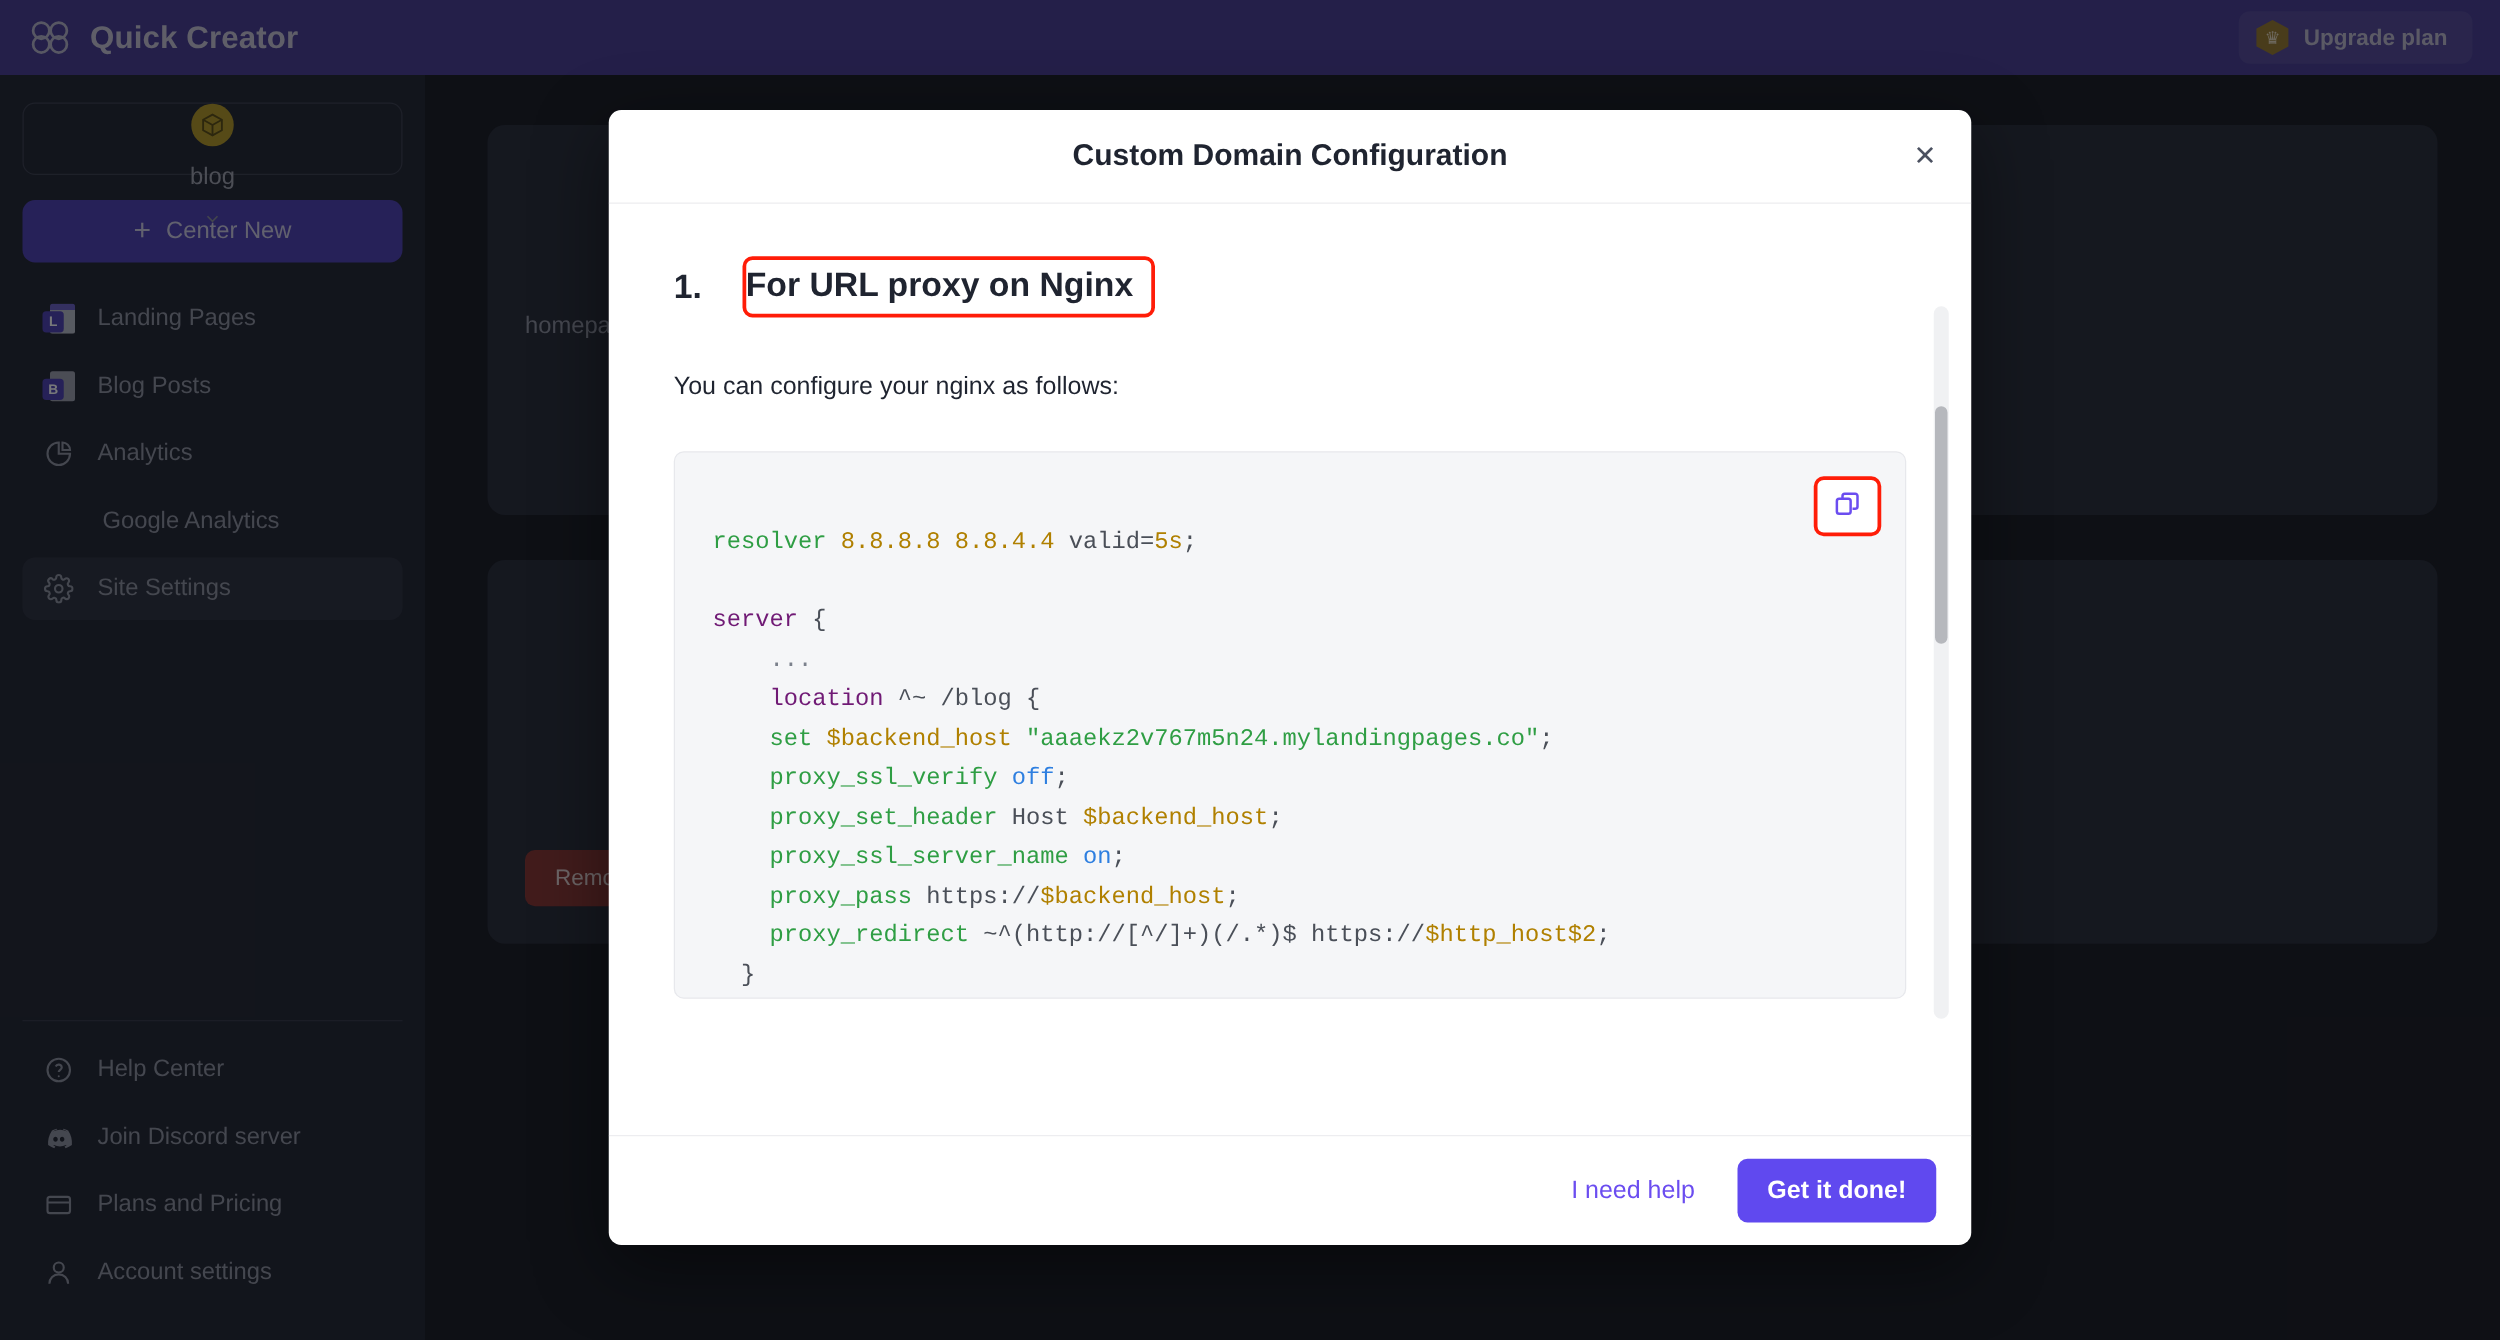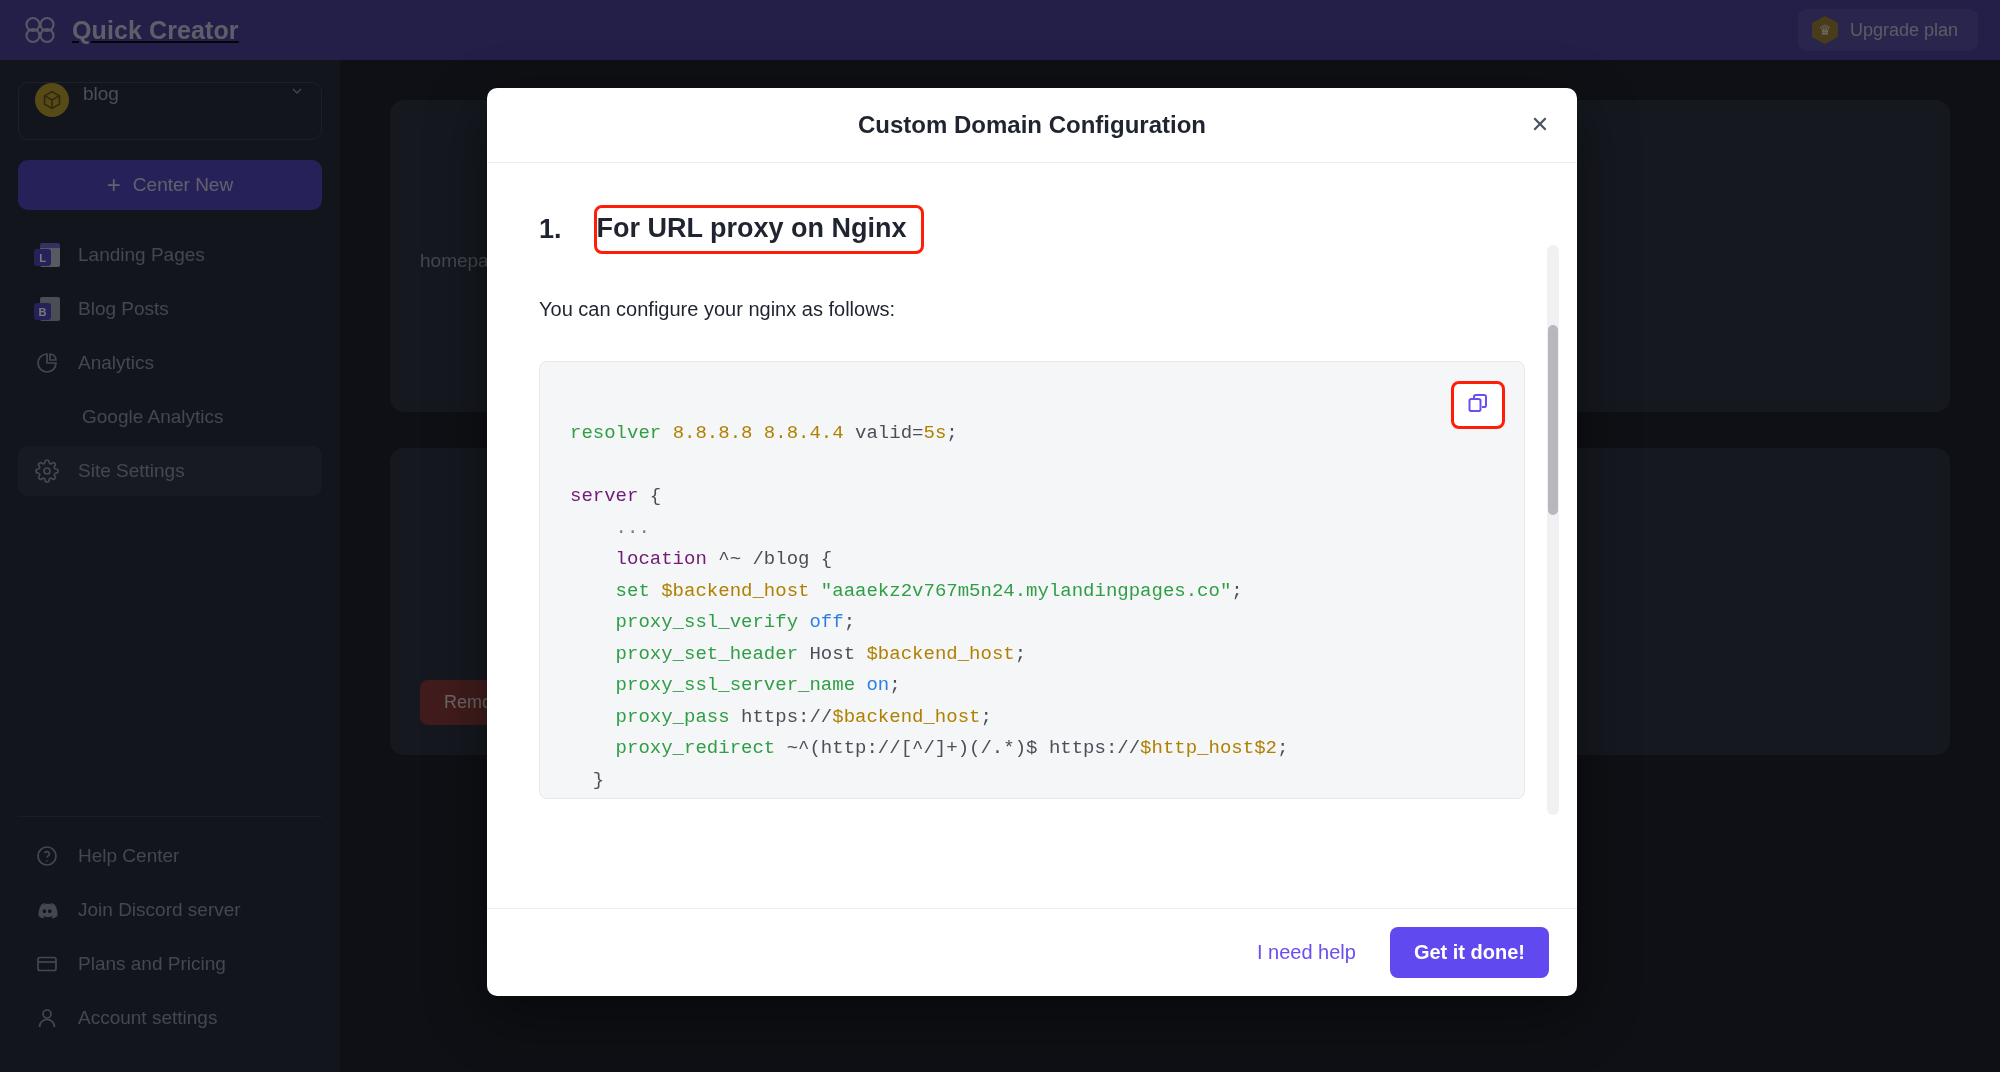--- a/index.html
+++ b/index.html
@@ -11,48 +11,48 @@
   }
   #app { position: relative; width: 2000px; height: 1072px; background: #17191f; }
 
   
   .topbar {
     position: absolute; top: 0; left: 0; width: 2000px; height: 60px;
     background: #473b93;
     display: flex; align-items: center;
     z-index: 5;
   }
-  .brand { display: flex; align-items: center; gap: 14px; padding-left: 22px; text-decoration: underline; }
+  .brand { display: flex; align-items: center; gap: 14px; padding-left: 22px; }
   .brand-logo { width: 36px; height: 30px; color: #b9b6cc; }
   .brand-name { font-size: 25px; font-weight: 700; color: #c9c6d8; letter-spacing: .1px; }
   .upgrade-btn {
     position: absolute; right: 22px; top: 9px;
     height: 42px; display: flex; align-items: center; gap: 12px;
     padding: 0 20px 0 14px; border-radius: 9px;
     background: rgba(255,255,255,.07);
     cursor: pointer;
   }
   .crown-hex {
     width: 26px; height: 28px; background: #9a7b2e;
     clip-path: polygon(50% 0, 100% 25%, 100% 75%, 50% 100%, 0 75%, 0 25%);
     display: flex; align-items: center; justify-content: center;
     color: #e9dcc0; font-size: 14px; line-height: 1;
   }
-  .upgrade-label { font-size: 18px; color: #c0bdd0; }
+  .upgrade-label { font-size: 18px; color: #c0bdd0; font-weight: bold; }
 
   
   .sidebar {
     position: absolute; top: 60px; left: 0; width: 340px; height: 1012px;
     background: #212430;
     z-index: 4;
   }
   .site-select {
     margin: 22px 18px 0 18px; height: 58px; border: 1px solid #3a3e4c;
-    border-radius: 10px; display: flex; align-items: flex-start; gap: 14px;
-    padding: 0 16px; cursor: pointer;
+    border-radius: 10px; display: flex; align-items: center; gap: 14px;
+    padding: 0 16px; cursor: pointer; flex-direction: column;
   }
   .site-avatar {
     width: 34px; height: 34px; border-radius: 50%;
     background: #b79a24;
     display: flex; align-items: center; justify-content: center;
     flex: 0 0 auto;
   }
   .site-avatar svg { width: 20px; height: 20px; color: #5b4d10; }
   .site-name { flex: 1; font-size: 19px; color: #9fa2ae; }
   .chev { width: 16px; height: 16px; color: #8b8e9b; }

